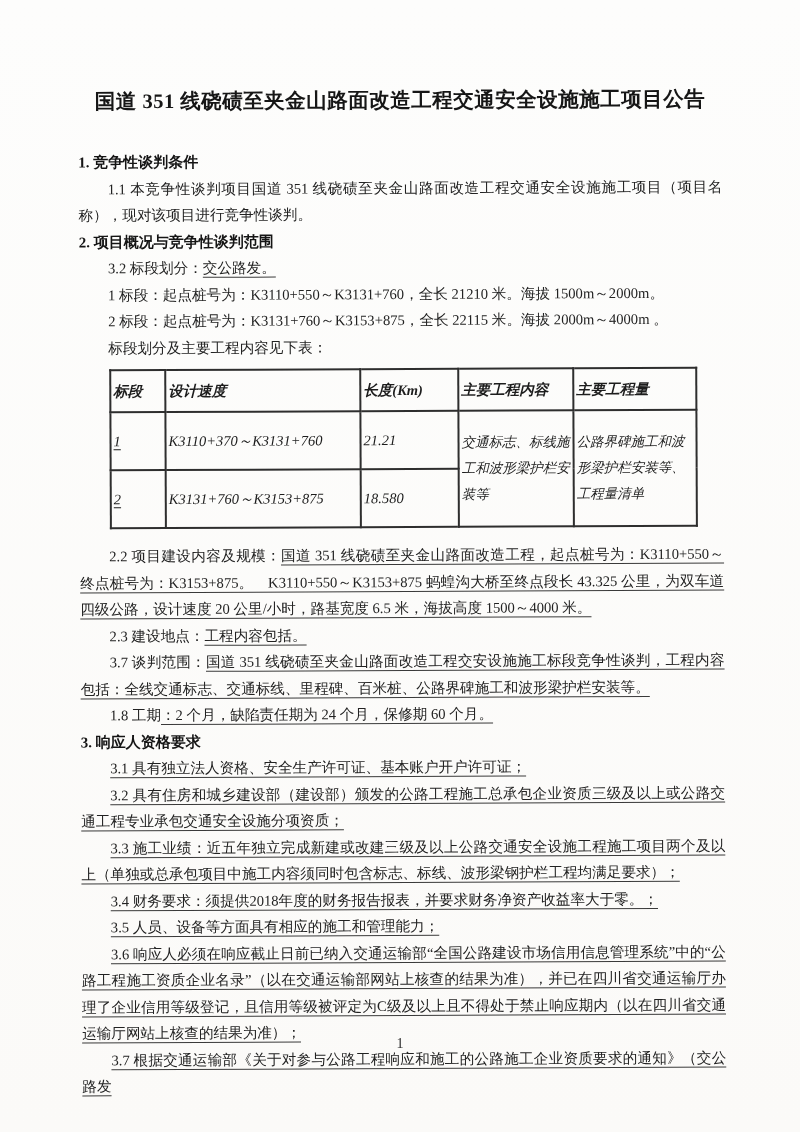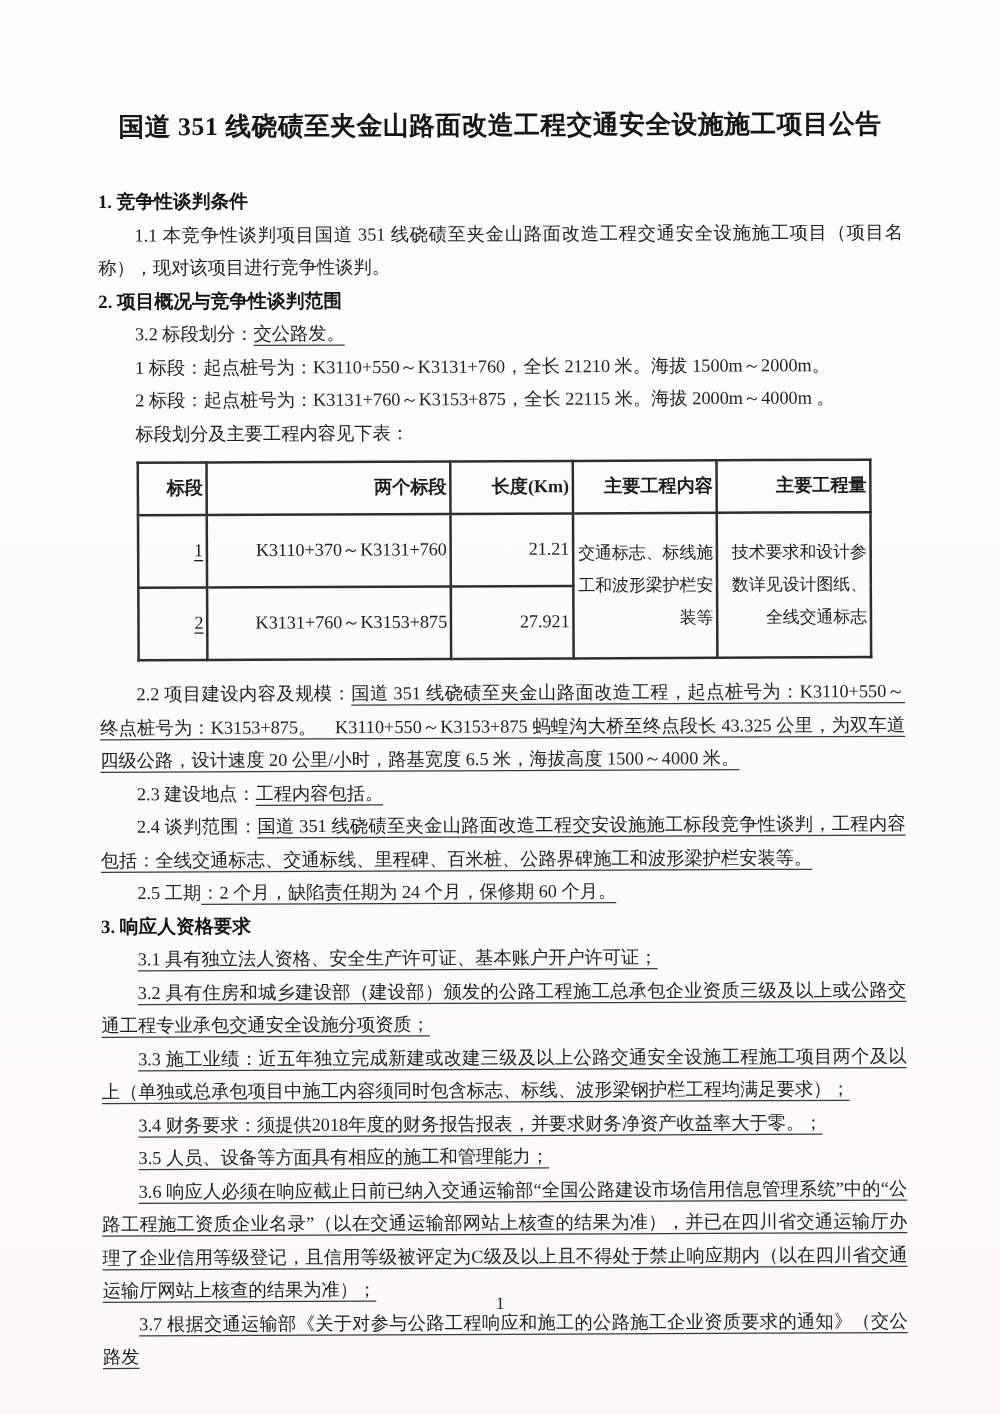--- a/index.html
+++ b/index.html
@@ -49,25 +49,26 @@
     text-decoration-color:#3a3a3a;
   }
   table.doc-table{
     border-collapse:collapse;
     table-layout:fixed;
     width:586px;
     margin:8px 0 14px 30px;
   }
   .doc-table th,.doc-table td{
     border:2px solid #2e2e2e;
-    text-align:right;
+    text-align:left;
     vertical-align:middle;
     font-size:14.5px;
     padding:0 2px;
     color:#1d1d1d;
+    font-style:italic;
   }
   .doc-table th{
     font-weight:bold;
     height:40px;
     line-height:22px;
   }
   .doc-table td{
     height:42px;
     line-height:24px;
   }
@@ -110,46 +111,46 @@
       <colgroup>
         <col style="width:55px">
         <col style="width:195px">
         <col style="width:98px">
         <col style="width:115px">
         <col style="width:123px">
       </colgroup>
       <thead>
         <tr>
           <th>标段</th>
-          <th>两个标段</th>
+          <th>设计速度</th>
           <th>长度(Km)</th>
           <th>主要工程内容</th>
           <th>主要工程量</th>
         </tr>
       </thead>
       <tbody>
         <tr>
           <td class="lotno">1</td>
           <td>K3110+370～K3131+760</td>
           <td>21.21</td>
           <td class="merged" rowspan="2">交通标志、标线施工和波形梁护栏安装等</td>
-          <td class="merged" rowspan="2">技术要求和设计参数详见设计图纸、全线交通标志</td>
+          <td class="merged" rowspan="2">公路界碑施工和波形梁护栏安装等、工程量清单</td>
         </tr>
         <tr>
           <td class="lotno">2</td>
           <td>K3131+760～K3153+875</td>
-          <td>27.921</td>
+          <td>18.580</td>
         </tr>
       </tbody>
     </table>
 
     <p class="indent"><span>2.2 项目建设内容及规模：</span><span class="u">国道 351 线硗碛至夹金山路面改造工程，起点桩号为：K3110+550～终点桩号为：K3153+875。　K3110+550～K3153+875 蚂蝗沟大桥至终点段长 43.325 公里，为双车道四级公路，设计速度 20 公里/小时，路基宽度 6.5 米，海拔高度 1500～4000 米。</span></p>
     <p class="indent"><span>2.3 建设地点：</span><span class="u">工程内容包括。</span></p>
-    <p class="indent"><span>2.4 谈判范围：</span><span class="u">国道 351 线硗碛至夹金山路面改造工程交安设施施工标段竞争性谈判，工程内容包括：全线交通标志、交通标线、里程碑、百米桩、公路界碑施工和波形梁护栏安装等。</span></p>
-    <p class="indent"><span>2.5 工期</span><span class="u">：2 个月，缺陷责任期为 24 个月，保修期 60 个月。</span></p>
+    <p class="indent"><span>3.7 谈判范围：</span><span class="u">国道 351 线硗碛至夹金山路面改造工程交安设施施工标段竞争性谈判，工程内容包括：全线交通标志、交通标线、里程碑、百米桩、公路界碑施工和波形梁护栏安装等。</span></p>
+    <p class="indent"><span>1.8 工期</span><span class="u">：2 个月，缺陷责任期为 24 个月，保修期 60 个月。</span></p>
 
     <p class="h">3. 响应人资格要求</p>
     <p class="indent u">3.1 具有独立法人资格、安全生产许可证、基本账户开户许可证；</p>
     <p class="indent u">3.2 具有住房和城乡建设部（建设部）颁发的公路工程施工总承包企业资质三级及以上或公路交通工程专业承包交通安全设施分项资质；</p>
     <p class="indent u">3.3 施工业绩：近五年独立完成新建或改建三级及以上公路交通安全设施工程施工项目两个及以上（单独或总承包项目中施工内容须同时包含标志、标线、波形梁钢护栏工程均满足要求）；</p>
     <p class="indent u">3.4 财务要求：须提供2018年度的财务报告报表，并要求财务净资产收益率大于零。；</p>
     <p class="indent u">3.5 人员、设备等方面具有相应的施工和管理能力；</p>
     <p class="indent u">3.6 响应人必须在响应截止日前已纳入交通运输部“全国公路建设市场信用信息管理系统”中的“公路工程施工资质企业名录”（以在交通运输部网站上核查的结果为准），并已在四川省交通运输厅办理了企业信用等级登记，且信用等级被评定为C级及以上且不得处于禁止响应期内（以在四川省交通运输厅网站上核查的结果为准）；</p>
     <p class="indent u">3.7 根据交通运输部《关于对参与公路工程响应和施工的公路施工企业资质要求的通知》（交公路发</p>
   </div>

